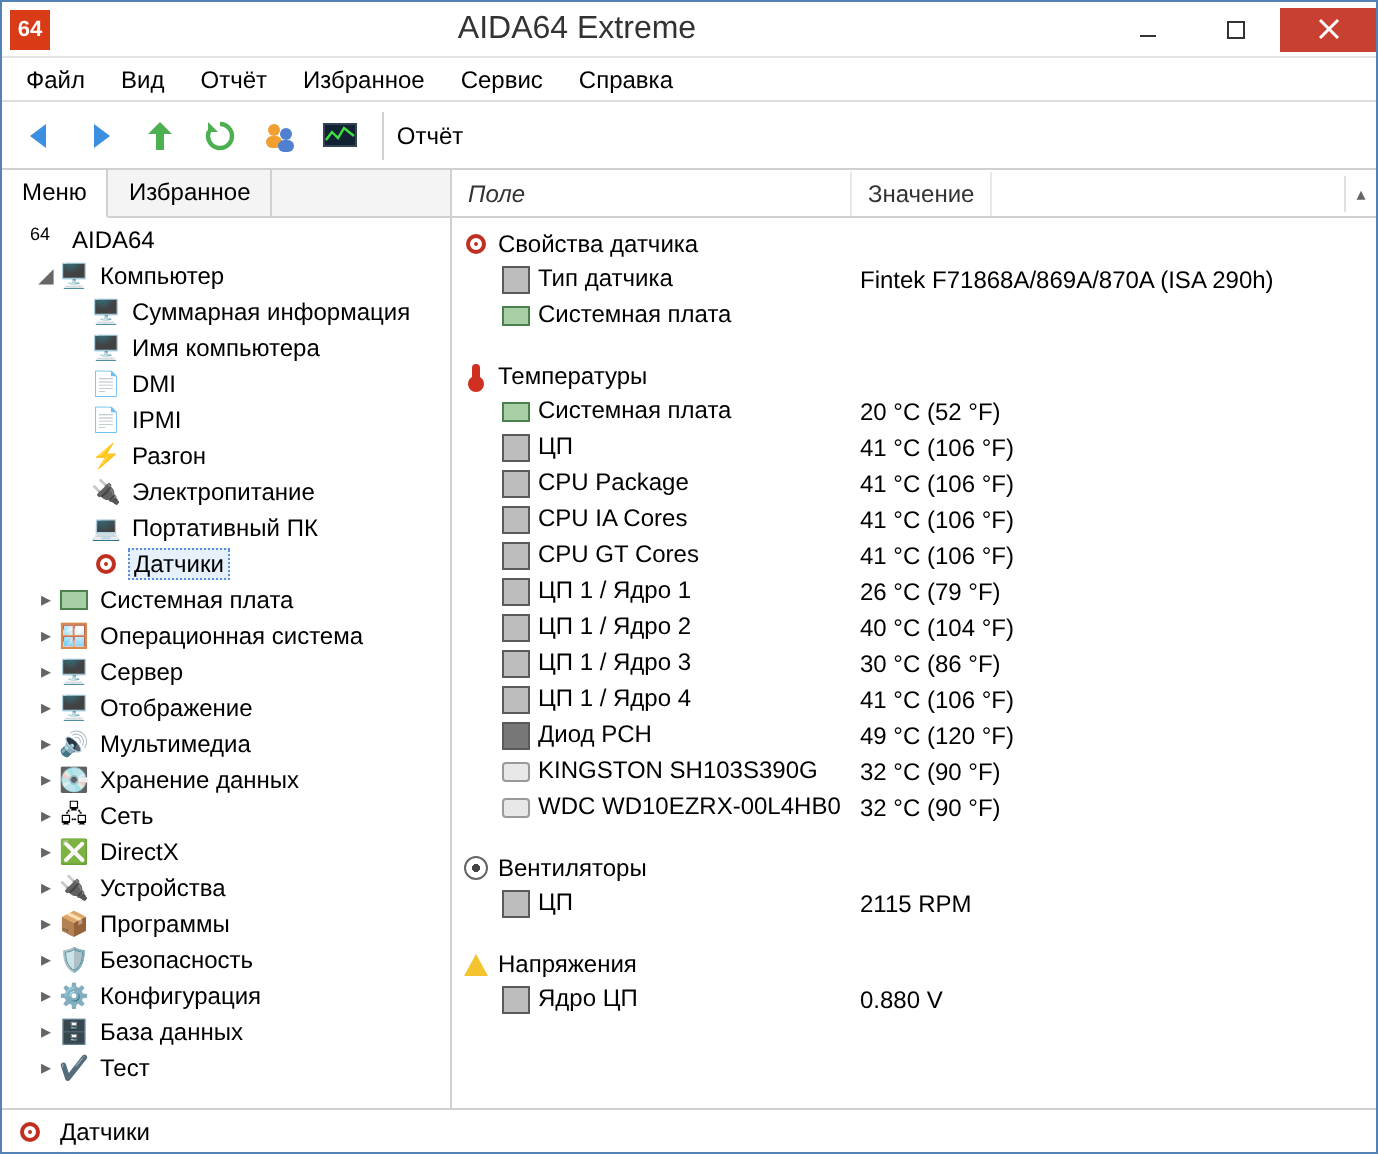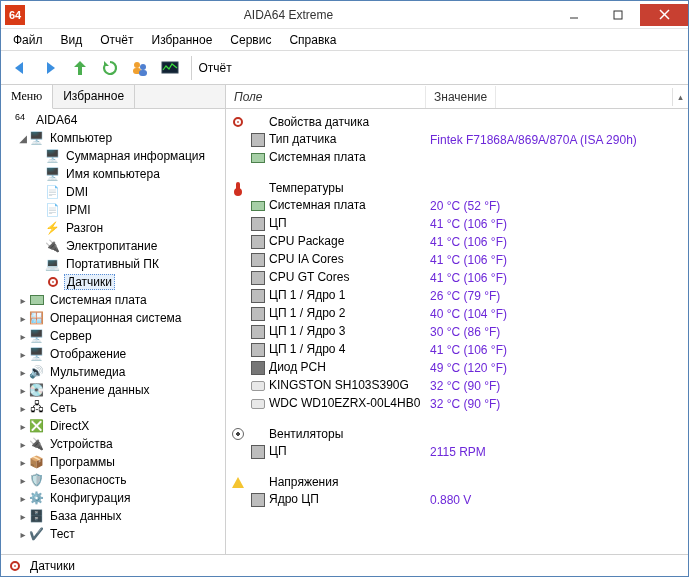--- a/index.html
+++ b/index.html
@@ -1,53 +1,53 @@
 <!DOCTYPE html>
 <html><head>
 <meta charset="utf-8">
 <style>
 * { margin: 0; padding: 0; box-sizing: border-box; font-family: "Segoe UI", Tahoma, sans-serif; font-size: 12px; }
 body { background: #fff; }
 .window { width: 689px; height: 577px; border: 1px solid #5582b5; background: #fff; position: relative; display: flex; flex-direction: column; }
 .titlebar { height: 28px; background: #fff; display: flex; align-items: center; border-bottom: 1px solid #e4e4e4; }
 .titlebar .app-icon { width: 20px; height: 20px; background: #d93b16; color: #fff; font-weight: bold; font-size: 11px; display: inline-flex; align-items: center; justify-content: center; margin-left: 4px; }
-.titlebar .title { flex: 1; text-align: center; color: #333; font-size: 12px; }
+.titlebar .title { flex: 1; text-align: center; color: #333; font-size: 16px; }
 .titlebar .win-controls { display: flex; }
 .titlebar .win-btn { width: 44px; height: 22px; display: flex; align-items: center; justify-content: center; color: #333; font-size: 12px; cursor: default;}
 .titlebar .win-btn.close { background: #c84031; color: #fff; width: 48px; }
 .menubar { height: 22px; background: #fff; display: flex; align-items: center; padding: 0 4px; gap: 2px; border-bottom: 1px solid #dcdcdc; }
 .menubar .menu-item { padding: 20px 8px; cursor: default; }
 .toolbar { height: 34px; background: #fff; border-bottom: 1px solid #d0d0d0; display: flex; align-items: center; padding: 0 6px; gap: 4px; }
 .toolbar .tb-btn { width: 26px; height: 26px; display: inline-flex; align-items: center; justify-content: center; border-radius: 2px; }
 .toolbar .sep { width: 1px; height: 24px; background: #d0d0d0; margin: 0 4px; }
 .toolbar .report-btn { display: inline-flex; align-items: center; gap: 4px; padding: 2px 6px; }
 .main { flex: 1; display: flex; overflow: hidden; }
 .left-pane { width: 225px; border-right: 1px solid #d0d0d0; display: flex; flex-direction: column; background: #fff; }
 .pane-tabs { height: 24px; display: flex; border-bottom: 1px solid #d0d0d0; background: #f4f4f4;}
 .pane-tab { padding: 4px 10px; border-right: 1px solid #d0d0d0; background: #f4f4f4; cursor: default; }
-.pane-tab.active { background: #fff; border-bottom: 1px solid #fff; margin-bottom: -1px; font-family: Liberation Serif, serif; }
+.pane-tab.active { background: #fff; border-bottom: 1px solid #fff; margin-bottom: -1px; }
 .tree { flex: 1; overflow-y: auto; overflow-x: hidden; padding: 2px 0; }
 .tree-row { display: flex; align-items: center; height: 18px; white-space: nowrap; cursor: default; padding-left: 2px; }
 .expander { width: 12px; text-align: center; color: #666; font-size: 10px; user-select: none; }
 .ticon { width: 16px; height: 16px; display: inline-flex; align-items: center; justify-content: center; margin-right: 3px; }
 .tree-row.selected .tlabel { border: 1px dotted #5a8fd6; background: #e6f0fb; padding: 0 2px;}
 .tlabel { padding: 0 2px; }
 .indent1 { padding-left: 16px; }
 .indent2 { padding-left: 32px; }
 .right-pane { flex: 1; display: flex; flex-direction: column; position: relative; }
 .list-header { height: 24px; background: #fff; border-bottom: 1px solid #d0d0d0; display: flex; align-items: center; }
 .list-header .col { padding: 4px 8px; border-right: 1px solid #e8e8e8; font-weight: normal; color: #333; }
 .list-header .col1 { width: 200px; font-style: italic; }
 .list-header .spacer { flex: 1; }
 .scroll-up { width: 16px; height: 18px; border-left: 1px solid #e0e0e0; display: flex; align-items:center; justify-content:center; color:#666; font-size:9px;}
 .list-body { flex: 1; overflow-y: auto; overflow-x: hidden; padding: 4px 0; }
-.group-row { display: flex; align-items: center; height: 18px; padding-left: 4px; font-weight: normal; white-space: nowrap; gap: 20px;}
+.group-row { display: flex; align-items: center; height: 18px; padding-left: 4px; font-weight: normal; white-space: nowrap;}
 .data-row { display: flex; align-items: center; height: 18px; white-space: nowrap; }
 .data-row .dfield { width: 200px; display: flex; padding-left: 24px; }
-.data-row .dvalue { padding-left: 4px; color: #6d28d9; }
+.data-row .dvalue { padding-left: 4px; color: #000000; }
 .sicon { width: 16px; height: 16px; display: inline-flex; align-items:center; justify-content:center; margin-right: 3px; font-size: 10px;}
 .statusbar { height: 22px; border-top: 1px solid #d0d0d0; display: flex; align-items: center; padding: 0 6px; background: #fff; justify-content: space-between; }
 .statusbar .left { display:flex; align-items:center; gap:4px; }
 
 
 .i-chip { width:14px;height:14px;background:#bdbdbd;border:1px solid #5a5a5a;}
 .i-board { width:14px;height:10px;background:#a6cfa6;border:1px solid #4c804c;}
 .i-sensor { width:10px;height:10px;border:2px solid #c03020;border-radius:50%; position:relative;}
 .i-sensor::after{content:"";position:absolute;inset:2px;border:1px solid #c03020;border-radius:50%;}
 .i-disk { width:14px;height:10px;background:#e8e8e8;border:1px solid #999;border-radius:2px;}

